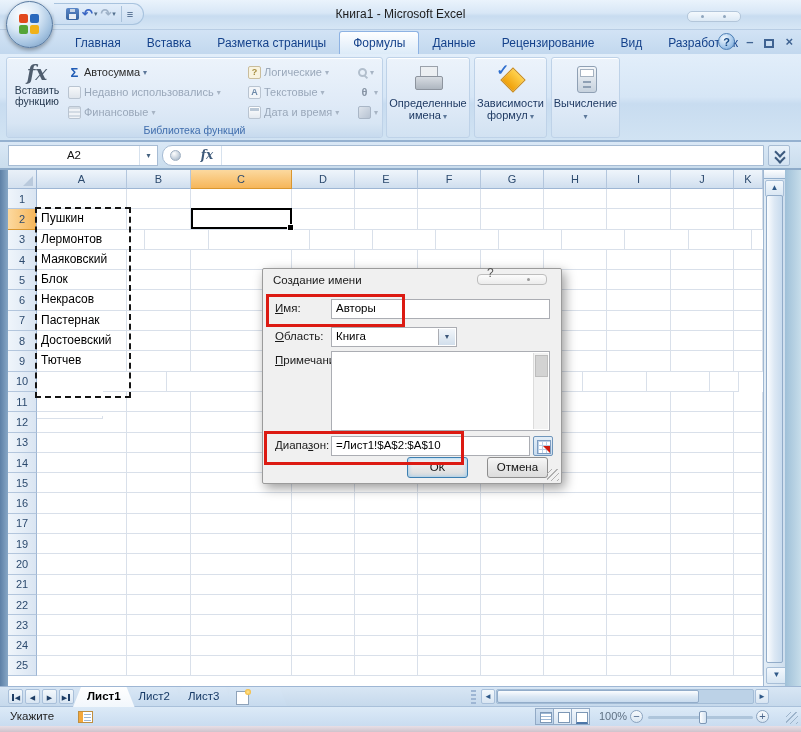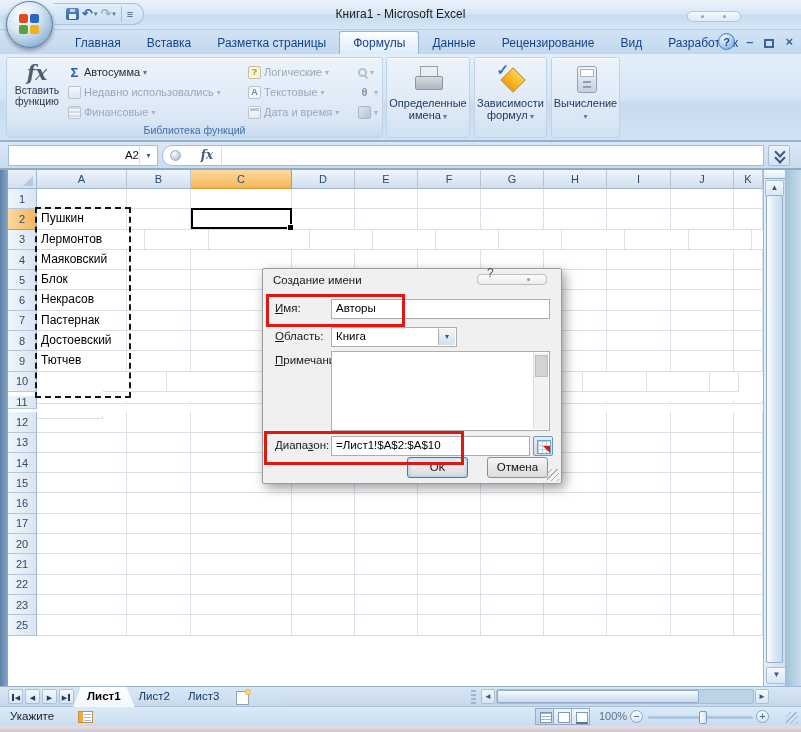--- a/index.html
+++ b/index.html
@@ -97,21 +97,21 @@
   .icn-calculation::before{content:"";position:absolute;left:6px;top:2px;width:18px;height:25px;
     background:linear-gradient(#f3f6f9,#c7d2de);border:1px solid #8fa0b4;border-radius:3px}
   .icn-calculation::after{content:"";position:absolute;left:9px;top:5px;width:12px;height:6px;
     background:#fff;border:1px solid #a5b2c1;box-shadow:0 9px 0 -3px #8fa0b4,0 14px 0 -3px #8fa0b4}
 
   
   #fbar{position:absolute;left:0;top:142px;width:801px;height:28px;
     background:linear-gradient(#dae8f6,#cadded);border-bottom:2px solid #8eabc9;box-sizing:border-box}
   #namebox{position:absolute;left:8px;top:3px;width:150px;height:21px;background:#fff;
     border:1px solid #a7bcd4;display:flex;box-sizing:border-box}
-  .nb-text{flex:1;text-align:right;font-size:11.5px;line-height:19px;color:#111}
+  .nb-text{flex:1;text-align:center;font-size:11.5px;line-height:19px;color:#111}
   .nb-dd{width:17px;border-left:1px solid #d7e2ee;color:#44617f;font-size:8px;text-align:center;line-height:19px}
   #fpill{position:absolute;left:162px;top:3px;width:602px;height:21px;background:#fff;
     border:1px solid #a7bcd4;border-radius:10px 0 0 10px;display:flex;align-items:center;box-sizing:border-box}
   .knob{width:9px;height:9px;border-radius:50%;margin-left:7px;flex:none;
     background:radial-gradient(circle at 35% 30%,#fff,#c3cfdb 60%,#97a7b8);border:1px solid #9fb0c2}
   .fxbtn{margin-left:12px;width:28px;text-align:center;font-family:"DejaVu Serif",serif;font-style:italic;
     font-weight:bold;font-size:12px;color:#3e5a7a;border-right:1px solid #d7e2ee;height:100%;line-height:19px;flex:none}
   .finput{flex:1;height:100%}
   #fchev{position:absolute;left:768px;top:3px;width:22px;height:21px;
     background:linear-gradient(#eaf2fa,#d4e3f2);border:1px solid #a7bcd4;border-radius:2px;box-sizing:border-box}
@@ -547,21 +547,21 @@
           <div class="cell" style="width: 101px;"></div>
           <div class="cell" style="width: 63px;"></div>
           <div class="cell" style="width: 63px;"></div>
           <div class="cell" style="width: 63px;"></div>
           <div class="cell" style="width: 63px;"></div>
           <div class="cell" style="width: 63px;"></div>
           <div class="cell" style="width: 64px;"></div>
           <div class="cell" style="width: 63px;"></div>
           <div class="cell" style="width: 29px;"></div>
         </div>
-        <div class="grow" style="height: 20.3px; align-items: center;">
+        <div class="grow" style="height: 20.3px;">
           <div class="row-h">11</div>
           <div class="cell" style="width: 90px;"></div>
           <div class="cell" style="width: 64px;"></div>
           <div class="cell" style="width: 101px;"></div>
           <div class="cell" style="width: 63px;"></div>
           <div class="cell" style="width: 63px;"></div>
           <div class="cell" style="width: 63px;"></div>
           <div class="cell" style="width: 63px;"></div>
           <div class="cell" style="width: 63px;"></div>
           <div class="cell" style="width: 64px;"></div>
@@ -646,20 +646,34 @@
           <div class="cell" style="width: 63px;"></div>
           <div class="cell" style="width: 63px;"></div>
           <div class="cell" style="width: 63px;"></div>
           <div class="cell" style="width: 63px;"></div>
           <div class="cell" style="width: 63px;"></div>
           <div class="cell" style="width: 64px;"></div>
           <div class="cell" style="width: 63px;"></div>
           <div class="cell" style="width: 29px;"></div>
         </div>
         <div class="grow" style="height: 20.3px;">
+          <div class="row-h">19</div>
+          <div class="cell" style="width: 90px;"></div>
+          <div class="cell" style="width: 64px;"></div>
+          <div class="cell" style="width: 101px;"></div>
+          <div class="cell" style="width: 63px;"></div>
+          <div class="cell" style="width: 63px;"></div>
+          <div class="cell" style="width: 63px;"></div>
+          <div class="cell" style="width: 63px;"></div>
+          <div class="cell" style="width: 63px;"></div>
+          <div class="cell" style="width: 64px;"></div>
+          <div class="cell" style="width: 63px;"></div>
+          <div class="cell" style="width: 29px;"></div>
+        </div>
+        <div class="grow" style="height: 20.3px;">
           <div class="row-h">20</div>
           <div class="cell" style="width: 90px;"></div>
           <div class="cell" style="width: 64px;"></div>
           <div class="cell" style="width: 101px;"></div>
           <div class="cell" style="width: 63px;"></div>
           <div class="cell" style="width: 63px;"></div>
           <div class="cell" style="width: 63px;"></div>
           <div class="cell" style="width: 63px;"></div>
           <div class="cell" style="width: 63px;"></div>
           <div class="cell" style="width: 64px;"></div>
@@ -689,20 +703,34 @@
           <div class="cell" style="width: 63px;"></div>
           <div class="cell" style="width: 63px;"></div>
           <div class="cell" style="width: 63px;"></div>
           <div class="cell" style="width: 63px;"></div>
           <div class="cell" style="width: 64px;"></div>
           <div class="cell" style="width: 63px;"></div>
           <div class="cell" style="width: 29px;"></div>
         </div>
         <div class="grow" style="height: 20.3px;">
           <div class="row-h">23</div>
+          <div class="cell" style="width: 90px;"></div>
+          <div class="cell" style="width: 64px;"></div>
+          <div class="cell" style="width: 101px;"></div>
+          <div class="cell" style="width: 63px;"></div>
+          <div class="cell" style="width: 63px;"></div>
+          <div class="cell" style="width: 63px;"></div>
+          <div class="cell" style="width: 63px;"></div>
+          <div class="cell" style="width: 63px;"></div>
+          <div class="cell" style="width: 64px;"></div>
+          <div class="cell" style="width: 63px;"></div>
+          <div class="cell" style="width: 29px;"></div>
+        </div>
+        <div class="grow" style="height: 20.3px;">
+          <div class="row-h">24</div>
           <div class="cell" style="width: 90px;"></div>
           <div class="cell" style="width: 64px;"></div>
           <div class="cell" style="width: 101px;"></div>
           <div class="cell" style="width: 63px;"></div>
           <div class="cell" style="width: 63px;"></div>
           <div class="cell" style="width: 63px;"></div>
           <div class="cell" style="width: 63px;"></div>
           <div class="cell" style="width: 63px;"></div>
           <div class="cell" style="width: 64px;"></div>
           <div class="cell" style="width: 63px;"></div>

